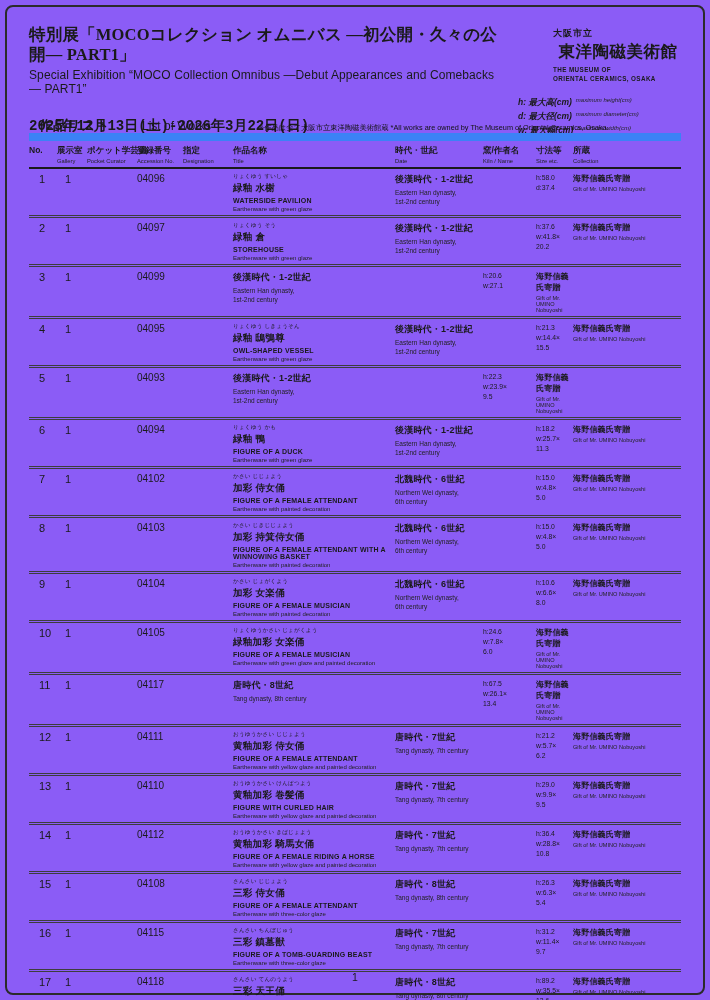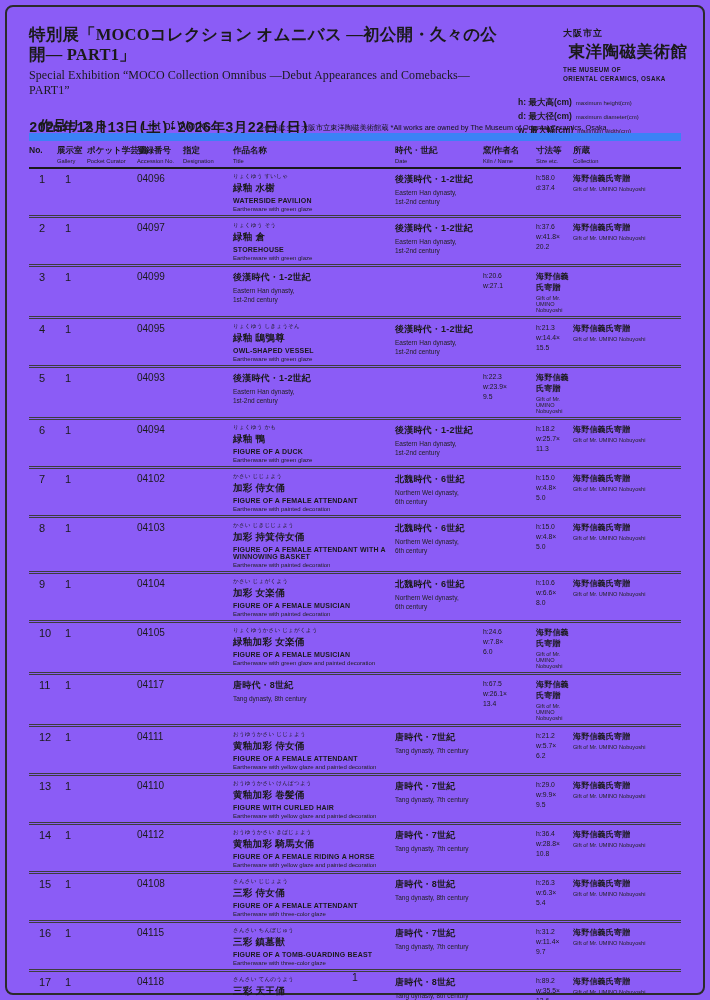--- a/index.html
+++ b/index.html
@@ -11,34 +11,34 @@
   .frame{
     position:absolute;inset:5px;border:2px solid #2b2b2b;border-radius:8px;
   }
   
   .title-block{position:absolute;left:22px;top:18px;width:470px;}
   .title-jp{
     font-family:"Liberation Serif","DejaVu Serif",serif;
     font-size:16.5px;font-weight:bold;letter-spacing:.2px;margin:0;line-height:1.2;
   }
   .title-en{
-    font-family:Liberation Serif, serif;
+    font-family:Liberation Sans, sans-serif;
     font-size:12px;margin-top:3px;letter-spacing:.1px;
   }
   .date-range{
     font-family:Liberation Mono, monospace;
     font-size:14px;font-weight:bold;margin-top:21px;
   }
-  .logo-block{position:absolute;right:10px;top:20px;text-align:left;width:130px;}
+  .logo-block{position:absolute;right:20px;top:20px;text-align:left;width:130px;}
   .logo-city{font-size:9px;font-weight:bold;letter-spacing:1px;}
   .logo-name{font-size:16.5px;font-weight:bold;letter-spacing:.5px;margin-top:1px;text-align:center;}
   .logo-en{font-size:6.3px;font-weight:bold;letter-spacing:.4px;line-height:1.45;margin-top:2px;}
   
   .legend{position:absolute;right:20px;top:90px;width:165px;}
-  .legend-row{display:flex;align-items:center;margin-bottom:2px;}
+  .legend-row{display:flex;align-items:flex-start;margin-bottom:2px;font-style:italic;}
   .legend-jp{font-size:8.5px;font-weight:bold;white-space:nowrap;}
   .legend-en{font-size:6px;color:#222;margin-left:4px;white-space:nowrap;}
   
   .list-head{position:absolute;left:32px;top:104px;display:flex;align-items:baseline;gap:26px;}
   .list-title-jp{font-size:13.5px;font-weight:bold;letter-spacing:.5px;}
   .list-title-en{font-size:12px;margin-left:6px;margin-top:8px;}
   .list-note{font-size:7.3px;margin-left:21px;color:#111;}
   
   .table{position:absolute;left:22px;right:22px;top:126px;}
   .trow{

